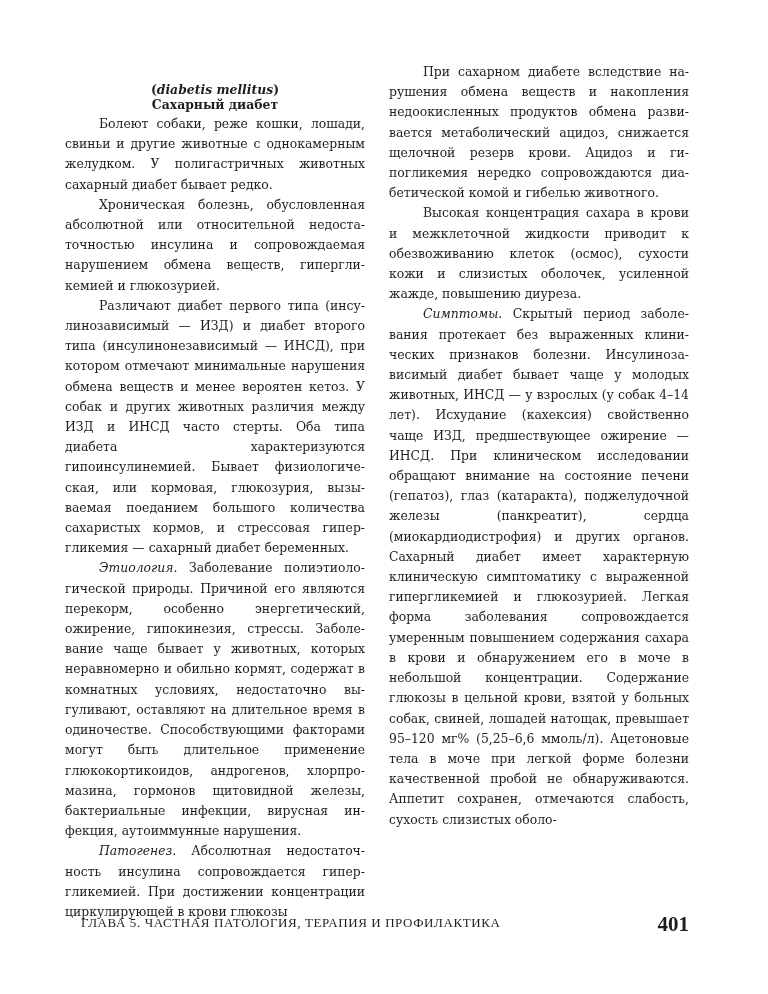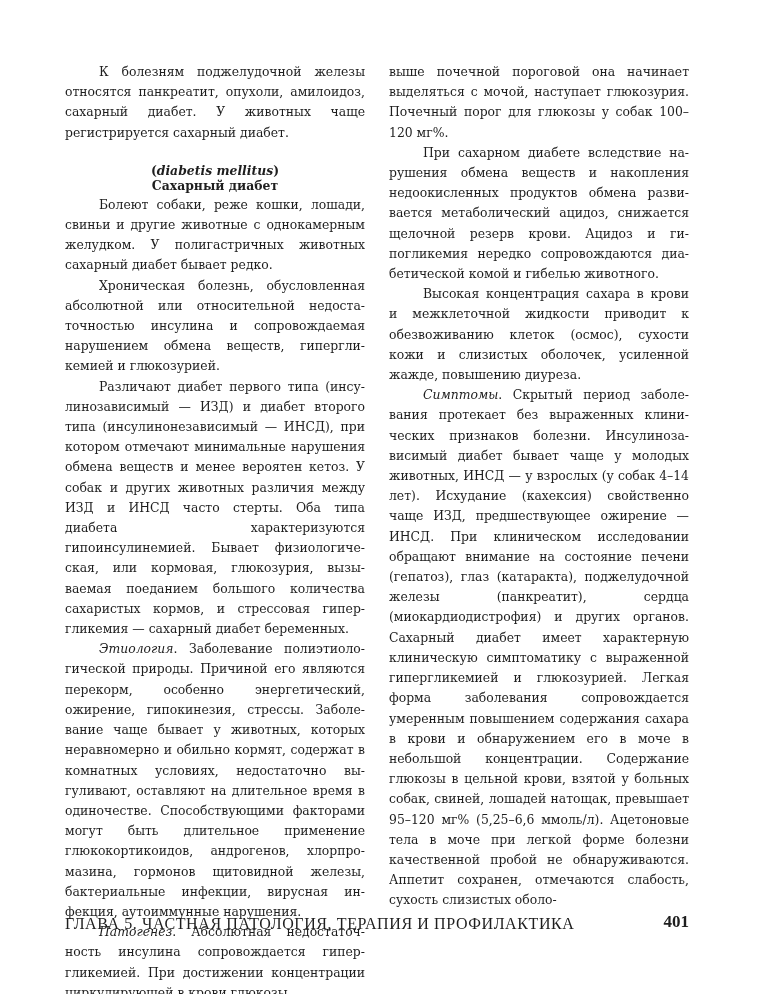--- a/index.html
+++ b/index.html
@@ -9,41 +9,39 @@
          text-align: justify; hyphens: manual; }
   .col-left { left: 65px; }
   .col-right { left: 389px; }
   .col p { margin: 0; text-indent: 34px; }
   .col p.noindent { text-indent: 0; }
   .heading { text-align: center; font-weight: bold; margin: 20px 0 2px 0; line-height: 15px; }
   .heading .latin { font-style: italic; }
   .it { font-style: italic; }
   .footer { position: absolute; top: 912px; left: 65px; width: 624px;
             font-family: "Liberation Serif", serif; }
-  .running { font-size: 16px; letter-spacing: 0.6px; position: absolute; left: 0; top: 3px; }
-  .pagenum { font-size: 17px; font-weight: bold; position: absolute; right: 0; top: 0; }
+  .running { font-size: 13px; letter-spacing: 0.6px; position: absolute; left: 16px; top: 3px; }
+  .pagenum { font-size: 21px; font-weight: bold; position: absolute; right: 0; top: 0; }
 </style>
 </head>
 <body>
 
 <div class="col col-left">
-  <p>К болезням поджелудочной железы относятся панкреатит, опухоли, амилоидоз, сахарный диабет. У животных чаще регистрируется сахарный диабет.</p>
   <div class="heading">
     <div><span>(</span><span class="latin">diabetis mellitus</span><span>)</span></div>
     <div>Сахарный диабет</div>
   </div>
   <p>Болеют собаки, реже кошки, лошади, свиньи и другие животные с однокамер­ным желудком. У полигастричных живот­ных сахарный диабет бывает редко.</p>
   <p>Хроническая болезнь, обусловленная абсолютной или относительной недоста­точностью инсулина и сопровождаемая нарушением обмена веществ, гипергли­кемией и глюкозурией.</p>
   <p>Различают диабет первого типа (инсу­линозависимый — ИЗД) и диабет второго типа (инсулинонезависимый — ИНСД), при котором отмечают минимальные на­рушения обмена веществ и менее вероя­тен кетоз. У собак и других животных различия между ИЗД и ИНСД часто стер­ты. Оба типа диабета характеризуются гипоинсулинемией. Бывает физиологиче­ская, или кормовая, глюкозурия, вызы­ваемая поеданием большого количества сахаристых кормов, и стрессовая гипер­гликемия — сахарный диабет беременных.</p>
   <p><span class="it">Этиология</span><span>. Заболевание полиэтиоло­гической природы. Причиной его являют­ся перекорм, особенно энергетический, ожирение, гипокинезия, стрессы. Заболе­вание чаще бывает у животных, которых неравномерно и обильно кормят, содержат в комнатных условиях, недостаточно вы­гуливают, оставляют на длительное время в одиночестве. Способствующими факто­рами могут быть длительное применение глюкокортикоидов, андрогенов, хлорпро­мазина, гормонов щитовидной железы, бактериальные инфекции, вирусная ин­фекция, аутоиммунные нарушения.</span></p>
   <p><span class="it">Патогенез</span><span>. Абсолютная недостаточ­ность инсулина сопровождается гипер­гликемией. При достижении концентра­ции циркулирующей в крови глюкозы</span></p>
 </div>
 
 <div class="col col-right">
-  <p class="noindent">выше почечной пороговой она начинает выделяться с мочой, наступает глюкозу­рия. Почечный порог для глюкозы у со­бак 100–120 мг%.</p>
   <p>При сахарном диабете вследствие на­рушения обмена веществ и накопления недоокисленных продуктов обмена разви­вается метаболический ацидоз, снижает­ся щелочной резерв крови. Ацидоз и ги­погликемия нередко сопровождаются диа­бетической комой и гибелью животного.</p>
   <p>Высокая концентрация сахара в кро­ви и межклеточной жидкости приводит к обезвоживанию клеток (осмос), сухости кожи и слизистых оболочек, усиленной жажде, повышению диуреза.</p>
   <p><span class="it">Симптомы</span><span>. Скрытый период заболе­вания протекает без выраженных клини­ческих признаков болезни. Инсулиноза­висимый диабет бывает чаще у молодых животных, ИНСД — у взрослых (у собак 4–14 лет). Исхудание (кахексия) свойст­венно чаще ИЗД, предшествующее ожи­рение — ИНСД. При клиническом иссле­довании обращают внимание на состоя­ние печени (гепатоз), глаз (катаракта), поджелудочной железы (панкреатит), сердца (миокардиодистрофия) и других органов. Сахарный диабет имеет харак­терную клиническую симптоматику с вы­раженной гипергликемией и глюкозурией. Легкая форма заболевания сопровождает­ся умеренным повышением содержания са­хара в крови и обнаружением его в моче в небольшой концентрации. Содержание глюкозы в цельной крови, взятой у боль­ных собак, свиней, лошадей натощак, пре­вышает 95–120 мг% (5,25–6,6 ммоль/л). Ацетоновые тела в моче при легкой фор­ме болезни качественной пробой не обна­руживаются. Аппетит сохранен, отмеча­ются слабость, сухость слизистых оболо-</span></p>
 </div>
 
 <div class="footer">
   <span class="running">ГЛАВА 5. ЧАСТНАЯ ПАТОЛОГИЯ, ТЕРАПИЯ И ПРОФИЛАКТИКА</span>
   <span class="pagenum">401</span>
 </div>
 

